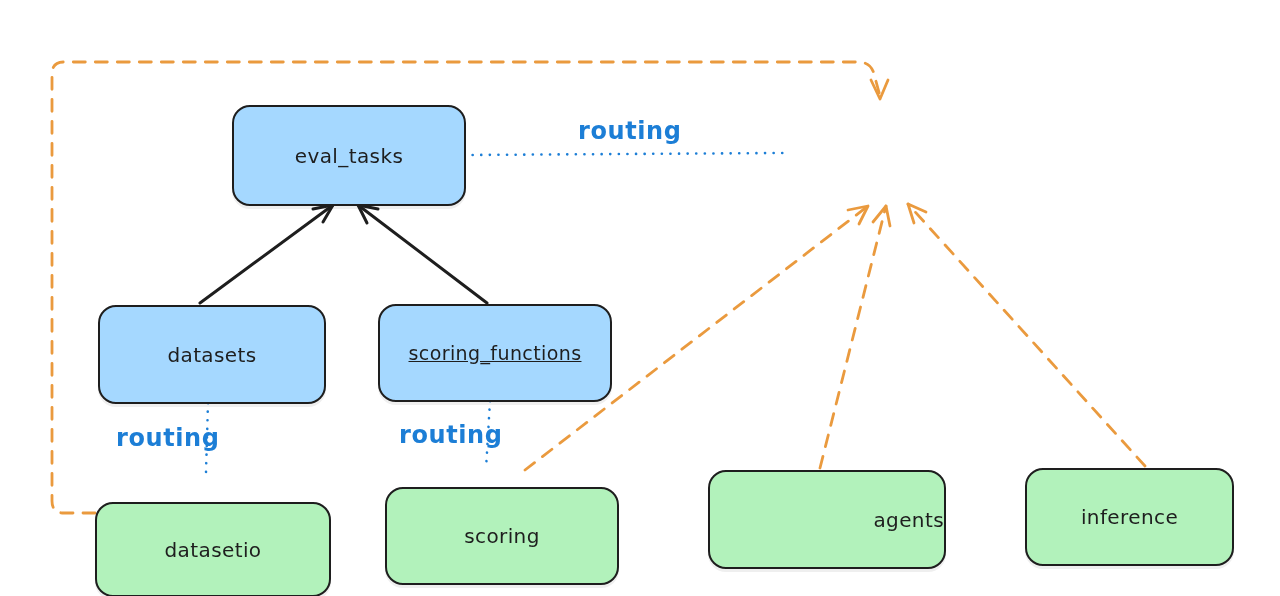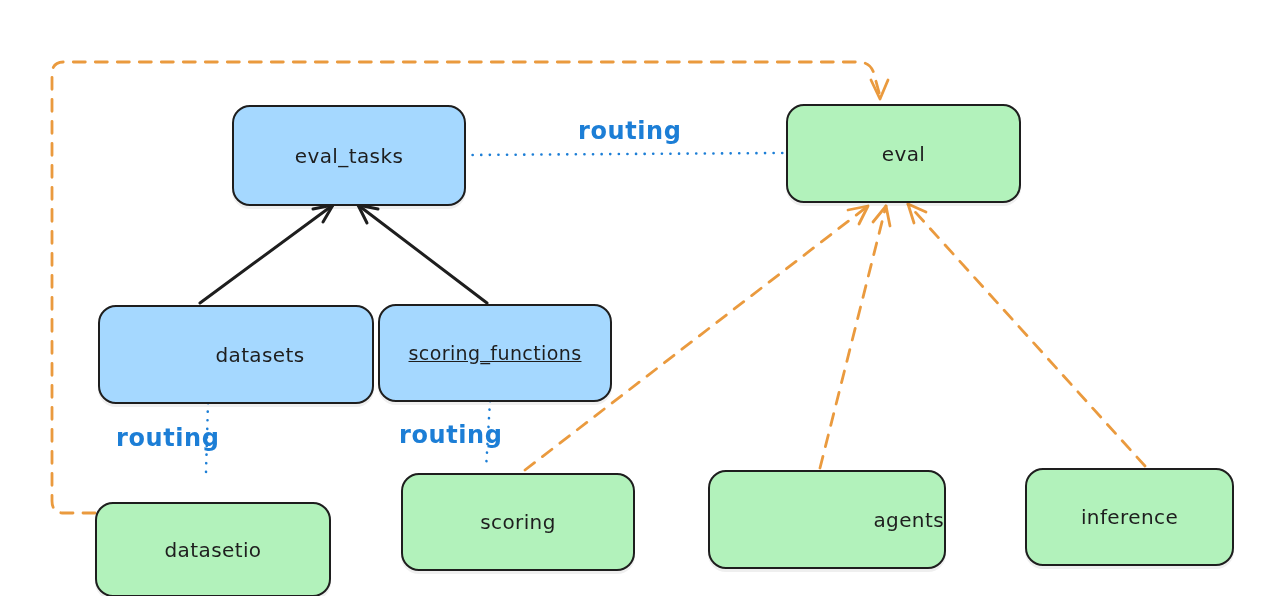--- a/index.html
+++ b/index.html
@@ -22,24 +22,24 @@
     position:absolute;border:2.5px solid #1e1e1e;border-radius:18px;
     display:flex;align-items:center;justify-content:center;
     font-size:20px;color:#1e1e1e;letter-spacing:0.4px;
     box-shadow:0 3px 0 rgba(30,30,30,0.07);
   }
   .node.blue{background:#a5d8ff;}
   .node.green{background:#b2f2bb;}
 
   .n-eval-tasks{left:232px;top:105px;width:230px;height:97px;}
   .n-eval{left:786px;top:104px;width:231px;height:95px;}
-  .n-datasets{left:98px;top:305px;width:224px;height:95px;padding-left:48px;}
+  .n-datasets{left:98px;top:305px;width:224px;height:95px;}
   .n-scoring-functions{left:378px;top:304px;width:230px;height:94px;font-size:19px;text-decoration:underline;}
   .n-datasetio{left:95px;top:477px;width:232px;height:91px;margin-top:25px;}
-  .n-scoring{left:385px;top:473px;width:230px;height:94px;margin-left:16px;}
+  .n-scoring{left:385px;top:487px;width:230px;height:94px;}
   .n-agents{left:708px;top:470px;width:234px;height:95px;justify-content:flex-end;}
   .n-inference{left:1025px;top:468px;width:205px;height:94px;}
 
   
   .routing-label{
     position:absolute;color:#1c7ed6;font-weight:700;font-size:24px;
     letter-spacing:0.6px;
   }
   .rl-top{left:578px;top:117px;}
   .rl-datasets{left:116px;top:424px;}
@@ -70,23 +70,20 @@
     <path class="edge-orange" d="M820 468 L886 206"></path>
     <path class="head-orange" d="M873 222 L886 206 L890 226"></path>
 
     <path class="edge-orange" d="M1145 466 L908 204"></path>
     <path class="head-orange" d="M914 223 L908 204 L926 212"></path>
   </svg>
 
   <div class="node blue n-eval-tasks">
     <span>eval_tasks</span>
   </div>
-  <div class="node green n-eval">
-    <span>eval</span>
-  </div>
   <div class="node blue n-datasets">
     <span>datasets</span>
   </div>
   <div class="node blue n-scoring-functions">
     <span>scoring_functions</span>
   </div>
   <div class="node green n-datasetio">
     <span>datasetio</span>
   </div>
   <div class="node green n-scoring">

